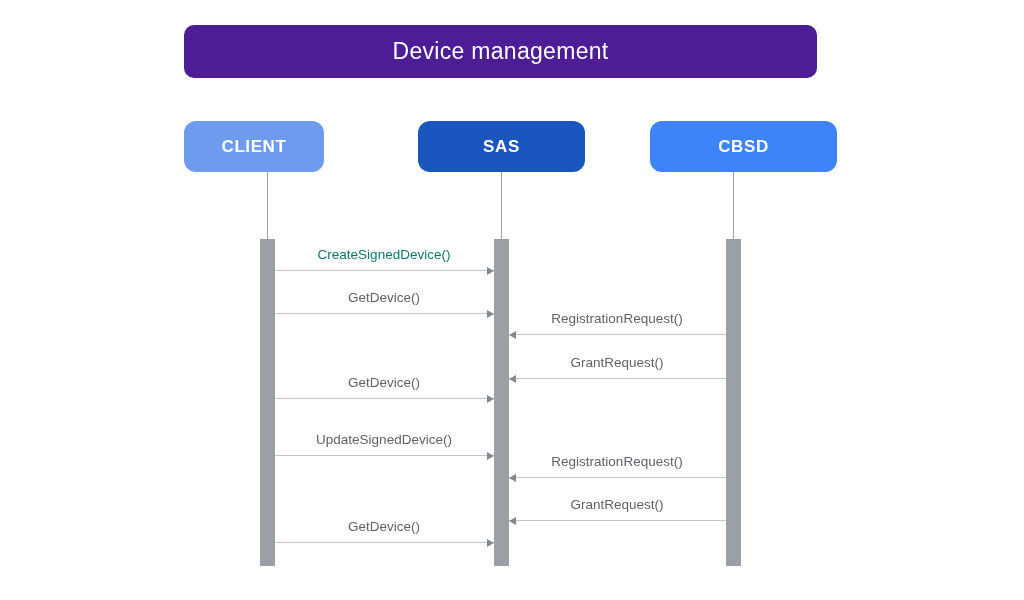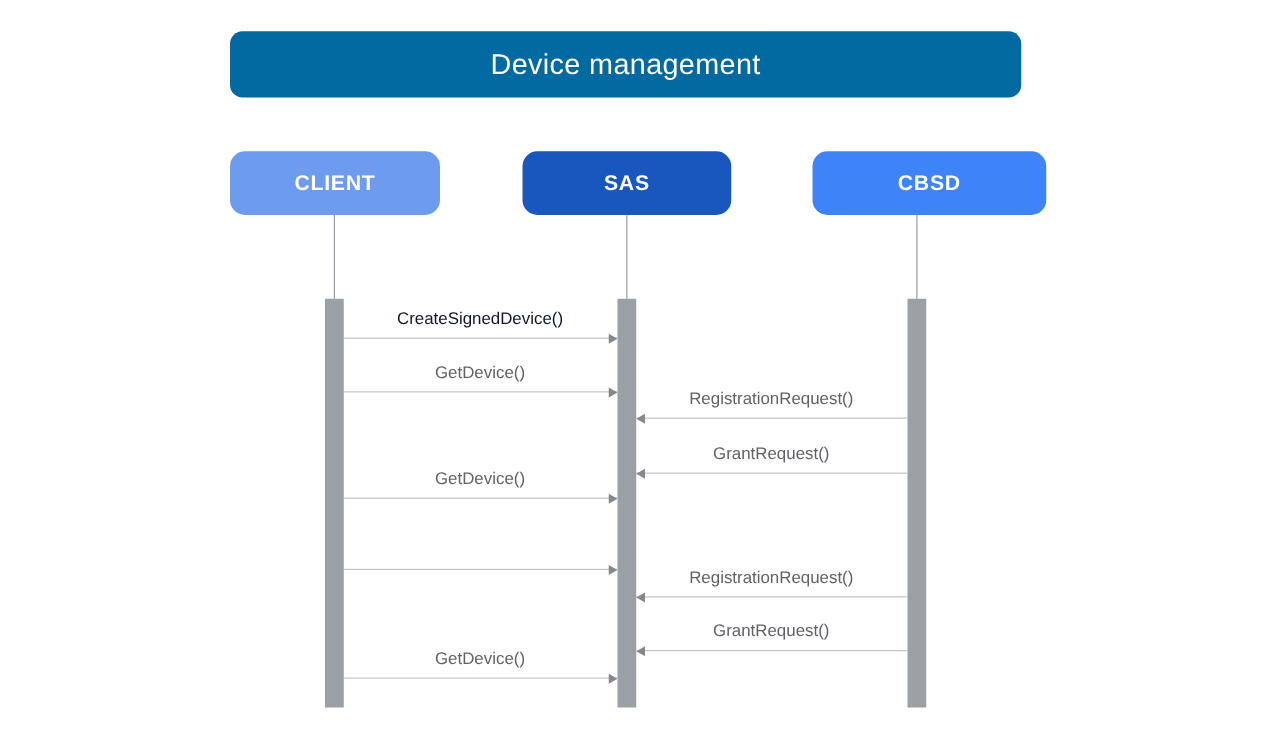--- a/index.html
+++ b/index.html
@@ -86,45 +86,45 @@
     right: 0;
   }
   .message .arrow-head.left {
     left: 0;
   }
 </style>
 </head>
 <body>
 
 <div class="canvas">
-  <div class="title-bar" style="background: #0369a1;">
+  <div class="title-bar" style="background: #4c1d95;">
     <span style="color: rgb(255, 255, 255);">Device management</span>
   </div>
   <div>
-      <div class="actor-box" style="left: 184px; width: 168px; background: rgb(109, 156, 238);">
+      <div class="actor-box" style="left: 184px; width: 140px; background: rgb(109, 156, 238);">
         <span>CLIENT</span>
       </div>
       <div class="actor-box" style="left: 418px; width: 167px; background: rgb(25, 86, 190);">
         <span>SAS</span>
       </div>
       <div class="actor-box" style="left: 650px; width: 187px; background: rgb(63, 131, 248);">
         <span>CBSD</span>
       </div>
     </div>
   <div>
       <div class="lifeline" style="left: 267px; top: 172px; height: 67px; background: rgb(154, 160, 166);"></div>
       <div class="activation-bar" style="left: 259.5px; top: 239px; width: 15px; height: 327px; background: rgb(154, 160, 166);"></div>
       <div class="lifeline" style="left: 501px; top: 172px; height: 67px; background: rgb(154, 160, 166);"></div>
       <div class="activation-bar" style="left: 493.5px; top: 239px; width: 15px; height: 327px; background: rgb(154, 160, 166);"></div>
       <div class="lifeline" style="left: 733px; top: 172px; height: 67px; background: rgb(154, 160, 166);"></div>
       <div class="activation-bar" style="left: 725.5px; top: 239px; width: 15px; height: 327px; background: rgb(154, 160, 166);"></div>
     </div>
   <div>
       <div class="message" style="left: 274.5px; width: 219px; top: 247px;">
-        <div class="msg-label" style="color: #0f172a;">CreateSignedDevice()</div>
+        <div class="msg-label" style="color: #0f766e;">CreateSignedDevice()</div>
         <div class="msg-line" style="background: rgb(195, 199, 203);"></div>
         <div class="arrow-head right" style="border-left: 7px solid rgb(133, 137, 141);"></div>
       </div>
       <div class="message" style="left: 274.5px; width: 219px; top: 290px;">
         <div class="msg-label" style="color: rgb(95, 99, 104);">GetDevice()</div>
         <div class="msg-line" style="background: rgb(195, 199, 203);"></div>
         <div class="arrow-head right" style="border-left: 7px solid rgb(133, 137, 141);"></div>
       </div>
       <div class="message" style="left: 508.5px; width: 217px; top: 311px;">
         <div class="msg-label" style="color: rgb(95, 99, 104);">RegistrationRequest()</div>
@@ -135,20 +135,21 @@
         <div class="msg-label" style="color: rgb(95, 99, 104);">GrantRequest()</div>
         <div class="msg-line" style="background: rgb(195, 199, 203);"></div>
         <div class="arrow-head left" style="border-right: 7px solid rgb(133, 137, 141);"></div>
       </div>
       <div class="message" style="left: 274.5px; width: 219px; top: 375px;">
         <div class="msg-label" style="color: rgb(95, 99, 104);">GetDevice()</div>
         <div class="msg-line" style="background: rgb(195, 199, 203);"></div>
         <div class="arrow-head right" style="border-left: 7px solid rgb(133, 137, 141);"></div>
       </div>
       <div class="message" style="left: 274.5px; width: 219px; top: 432px;">
+        <div class="msg-label" style="color: rgb(95, 99, 104);">UpdateSignedDevice()</div>
         <div class="msg-line" style="background: rgb(195, 199, 203);"></div>
         <div class="arrow-head right" style="border-left: 7px solid rgb(133, 137, 141);"></div>
       </div>
       <div class="message" style="left: 508.5px; width: 217px; top: 454px;">
         <div class="msg-label" style="color: rgb(95, 99, 104);">RegistrationRequest()</div>
         <div class="msg-line" style="background: rgb(195, 199, 203);"></div>
         <div class="arrow-head left" style="border-right: 7px solid rgb(133, 137, 141);"></div>
       </div>
       <div class="message" style="left: 508.5px; width: 217px; top: 497px;">
         <div class="msg-label" style="color: rgb(95, 99, 104);">GrantRequest()</div>

